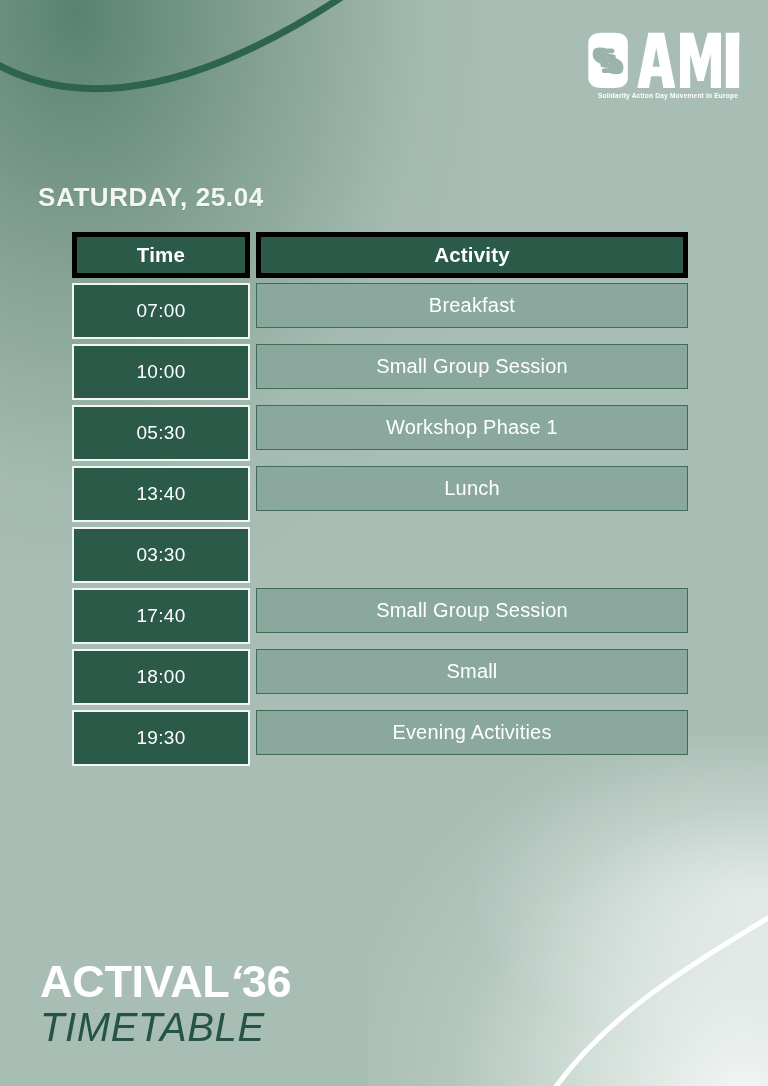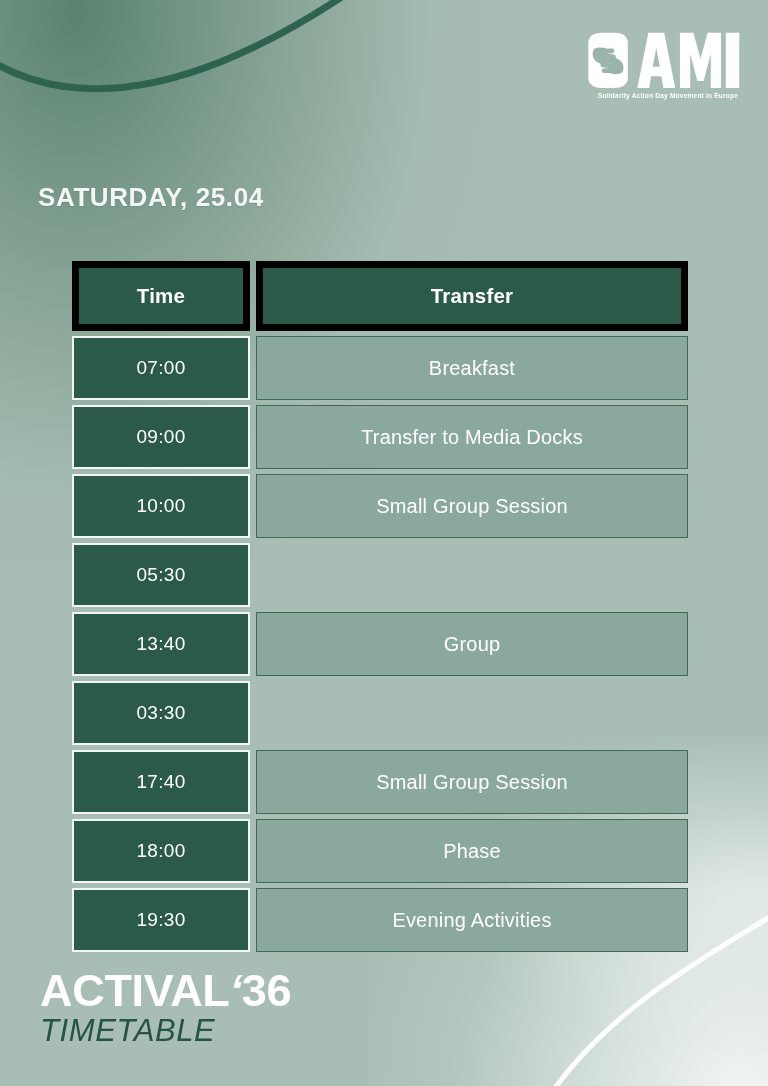--- a/index.html
+++ b/index.html
@@ -119,48 +119,47 @@
 
   .trow {
     display: flex;
     gap: 6px;
     margin-bottom: 5px;
   }
 
   .cell-time {
     width: 178px;
     flex: 0 0 178px;
-    height: 64px;
+    height: 56px;
     display: flex;
     align-items: center;
     justify-content: center;
     background: #2b5b48;
     border: 2px solid #f1f5f3;
     color: #ffffff;
   }
 
   .cell-activity {
     flex: 1 1 auto;
-    height: 64px;
+    height: 45px;
     display: flex;
     align-items: center;
     justify-content: center;
     color: #ffffff;
   }
 
   
   .trow.head .cell-time,
   .trow.head .cell-activity {
     background: #2b5b48;
-    border: 7px solid #000000;
+    border: 5px solid #000000;
     font-size: 20.5px;
     font-weight: bold;
     letter-spacing: 0.2px;
-    height: 70px;
-    margin-top: 29px;
+    height: 46px;
   }
 
   
   .trow.body .cell-time {
     font-size: 19px;
     font-weight: 400;
     letter-spacing: 0.3px;
   }
   .trow.body .cell-activity {
     background: #8aa89d;
@@ -184,21 +183,21 @@
     letter-spacing: -0.3px;
     display: block;
   }
   .brand-apos {
     display: inline-block;
     transform: skewX(-12deg);
   }
   .brand-sub {
     display: block;
     margin-top: 2px;
-    font-size: 31px;
+    font-size: 40px;
     font-style: italic;
     font-weight: 400;
     letter-spacing: 0.6px;
     color: #255444;
     line-height: 1.05;
   }
 </style>
 </head>
 <body>
 
@@ -238,59 +237,56 @@
     </svg>
     <span class="logo-tagline">Solidarity Action Day Movement in Europe</span>
   </div>
 
   <div class="day-title">SATURDAY, 25.04</div>
 
   <div class="timetable">
 
     <div class="trow head">
       <div class="cell-time">Time</div>
-      <div class="cell-activity">Transfer</div>
+      <div class="cell-activity">Activity</div>
     </div>
 
     <div class="trow body">
       <div class="cell-time">07:00</div>
       <div class="cell-activity">Breakfast</div>
     </div>
 
-    <div class="trow body">
-      <div class="cell-time">09:00</div>
-      <div class="cell-activity">Transfer to Media Docks</div>
-    </div>
 
     <div class="trow body">
       <div class="cell-time">10:00</div>
       <div class="cell-activity">Small Group Session</div>
     </div>
 
     <div class="trow body">
       <div class="cell-time">05:30</div>
+      <div class="cell-activity">Workshop Phase 1</div>
     </div>
 
     <div class="trow body">
       <div class="cell-time">13:40</div>
-      <div class="cell-activity">Group</div>
+      <div class="cell-activity">Lunch</div>
     </div>
 
     <div class="trow body">
       <div class="cell-time">03:30</div>
     </div>
 
     <div class="trow body">
       <div class="cell-time">17:40</div>
       <div class="cell-activity">Small Group Session</div>
     </div>
 
     <div class="trow body">
       <div class="cell-time">18:00</div>
-      <div class="cell-activity">Phase</div>
+      <div class="cell-activity">Small</div>
     </div>
 
     <div class="trow body">
       <div class="cell-time">19:30</div>
       <div class="cell-activity">Evening Activities</div>
     </div>
 
   </div>
 
   <div class="footer">

